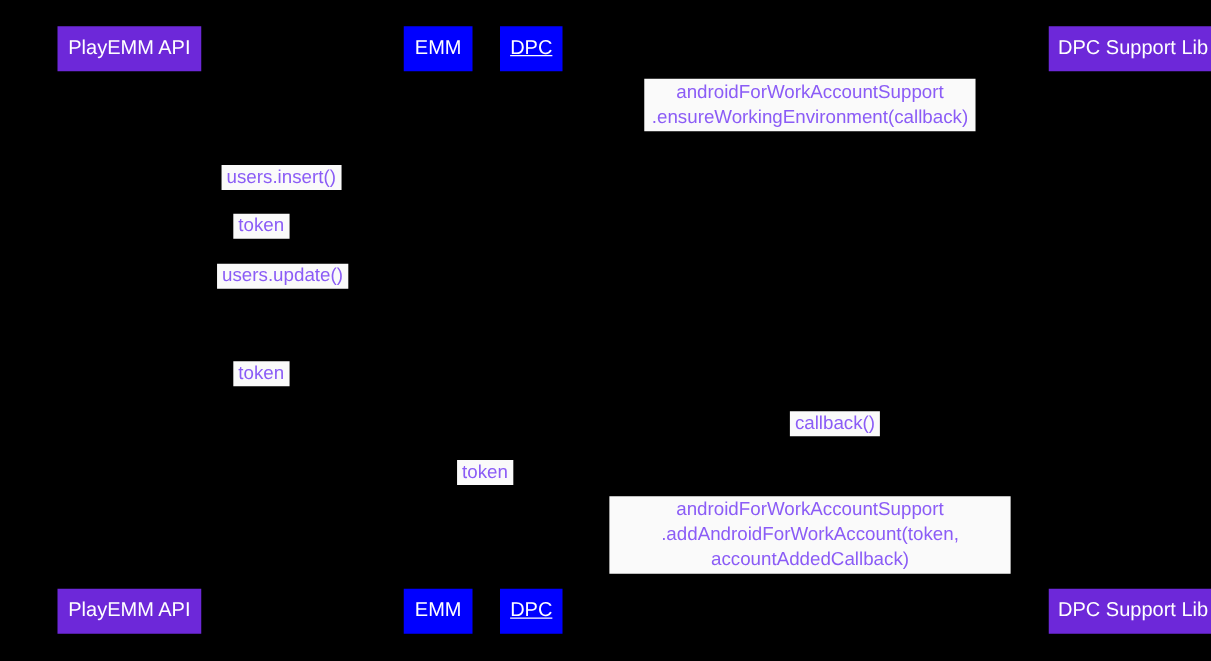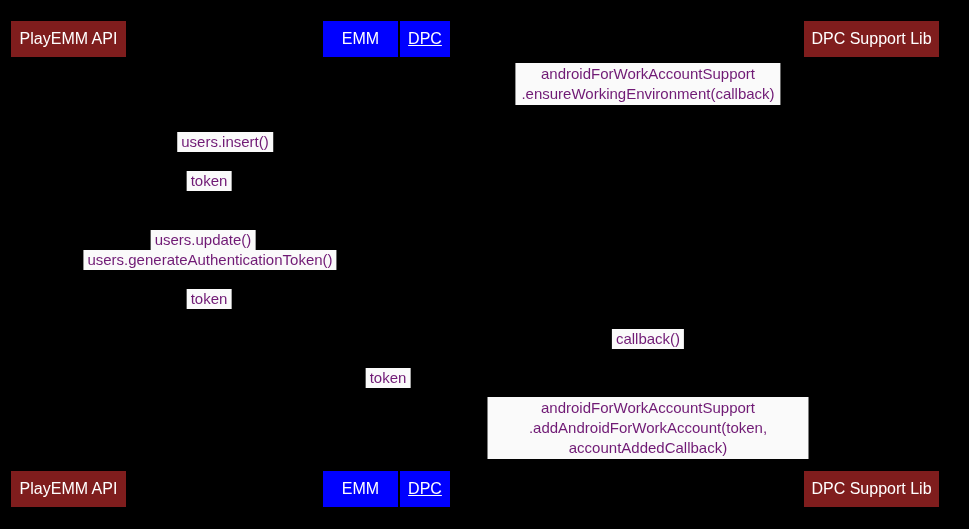--- a/index.html
+++ b/index.html
@@ -18,66 +18,65 @@
   .actor {
     position: absolute;
     height: 36px;
     display: flex;
     align-items: center;
     justify-content: center;
     color: #ffffff;
     font-size: 16px;
     box-sizing: border-box;
   }
-  .actor.green { background: #7f1d1d; }
+  .actor.green { background: #6d28d9; margin-left: 35px; }
   .actor.blue  { background: #0000ff; }
   .row-top    { top: 21px; }
   .row-bottom { top: 471px; }
   .p-play { left: 11px;  width: 115px; }
-  .p-emm  { left: 323px; width: 75px;  }
+  .p-emm  { left: 323px; width: 55px;  }
   .p-dpc  { left: 400px; width: 50px; text-decoration: underline;  }
   .p-lib  { left: 804px; width: 135px; }
   
   .msg {
     position: absolute;
     transform: translateX(-50%);
     background: #fafafa;
-    color: #701a75;
+    color: #8b5cf6;
     font-size: 15px;
     line-height: 20px;
     text-align: center;
     white-space: pre-line;
     padding: 0 4px;
   }
   .m0 { left: 648px; top: 63px;  padding: 1px 6px; }
   .m1 { left: 209px; top: 132px; margin-left: 16px; }
   .m2 { left: 209px; top: 171px; }
-  .m3 { left: 203px; top: 211px; margin-top: 19px; }
+  .m3 { left: 226px; top: 211px; }
   .m4 { left: 210px; top: 250px; }
   .m5 { left: 209px; top: 289px; }
-  .m6 { left: 648px; top: 329px; }
+  .m6 { left: 668px; top: 329px; }
   .m7 { left: 388px; top: 368px; }
   .m8 { left: 648px; top: 397px; padding: 1px 6px; }
 </style>
 </head>
 <body>
 
 <div class="stage">
 
   <div class="actor green p-play row-top">PlayEMM API</div>
   <div class="actor blue p-emm row-top">EMM</div>
   <div class="actor blue p-dpc row-top">DPC</div>
   <div class="actor green p-lib row-top">DPC Support Lib</div>
 
   <div class="msg m0">androidForWorkAccountSupport
 .ensureWorkingEnvironment(callback)</div>
   <div class="msg m1">users.insert()</div>
   <div class="msg m2">token</div>
   <div class="msg m3">users.update()</div>
-  <div class="msg m4">users.generateAuthenticationToken()</div>
   <div class="msg m5">token</div>
   <div class="msg m6">callback()</div>
   <div class="msg m7">token</div>
   <div class="msg m8">androidForWorkAccountSupport
 .addAndroidForWorkAccount(token, accountAddedCallback)</div>
 
   <div class="actor green p-play row-bottom">PlayEMM API</div>
   <div class="actor blue p-emm row-bottom">EMM</div>
   <div class="actor blue p-dpc row-bottom">DPC</div>
   <div class="actor green p-lib row-bottom">DPC Support Lib</div>

